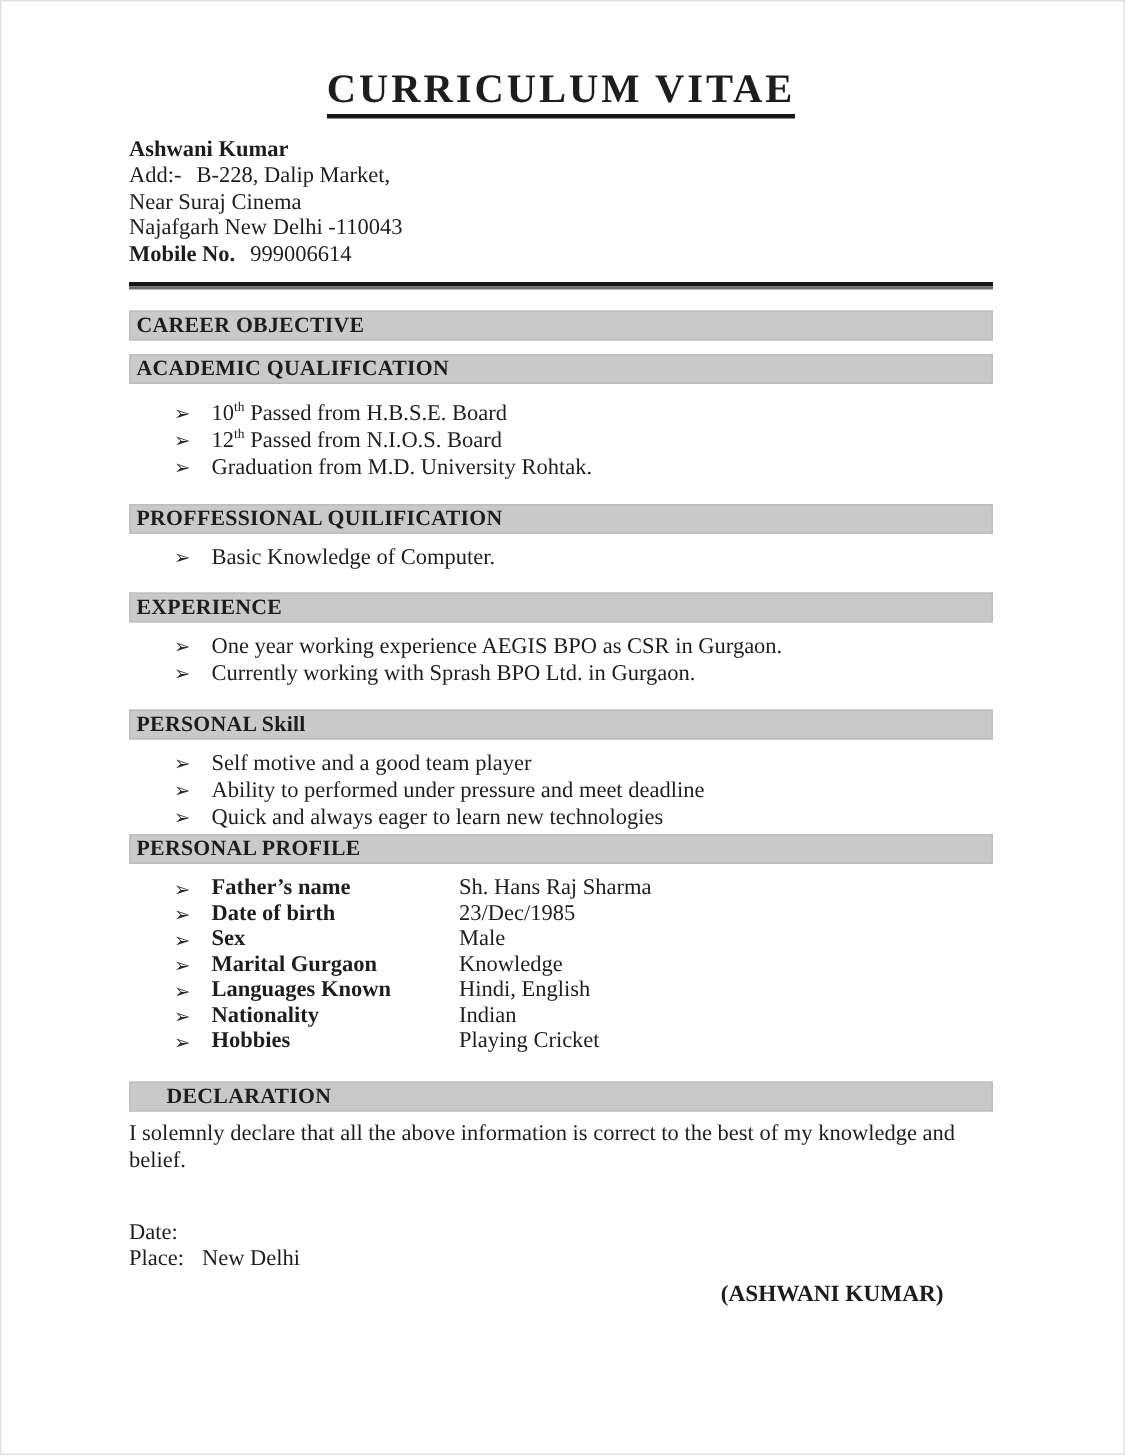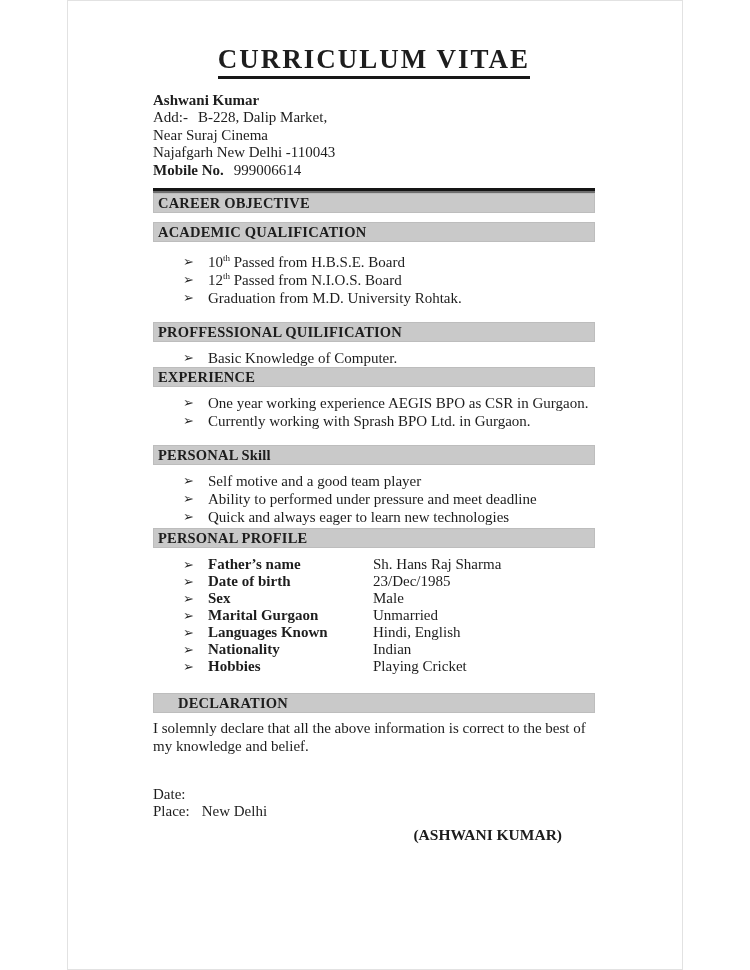--- a/index.html
+++ b/index.html
@@ -1,19 +1,19 @@
 <!DOCTYPE html>
 <html><head>
 <meta charset="utf-8">
 <style>
   * { margin: 0; padding: 0; box-sizing: border-box; }
   html, body { background: #ffffff; }
   .page {
     position: relative;
-    width: 616px;
+    width: 750px;
     height: 970px;
     margin: 0 auto;
     background: #ffffff;
     border: 1px solid #e2e2e2;
     font-family: "Liberation Serif", "DejaVu Serif", serif;
     font-size: 15px;
     color: #1d1d1d;
     padding: 44px 87px 20px 85px;
     overflow: hidden;
   }
@@ -47,21 +47,21 @@
   
   .bar {
     background: #c9c9c9;
     border: 1px solid #bdbdbd;
     font-weight: bold;
     font-size: 14.5px;
     line-height: 18px;
     padding: 0 4px;
     letter-spacing: 0.2px;
   }
-  .mt14 { }
+  .mt14 { margin-top: 14px; }
   .mt15 { margin-top: 15px; }
   .mt9  { margin-top: 9px;  }
   .mt6  { margin-top: 2px;  }
   .mt18 { margin-top: 18px; padding-left: 24px; }
 
   .para { margin-top: 6px; line-height: 18px; text-align: left; }
 
   
   .list { margin-top: 11px; }
   .list.tight { margin-top: 7px; }
@@ -179,21 +179,21 @@
       <span class="value">23/Dec/1985</span>
     </div>
     <div class="li">
       <span class="arrow">➢</span>
       <span class="label">Sex</span>
       <span class="value">Male</span>
     </div>
     <div class="li">
       <span class="arrow">➢</span>
       <span class="label">Marital Gurgaon</span>
-      <span class="value">Unmarried</span>
+      <span class="value">Knowledge</span>
     </div>
     <div class="li">
       <span class="arrow">➢</span>
       <span class="label">Languages Known</span>
       <span class="value">Hindi, English</span>
     </div>
     <div class="li">
       <span class="arrow">➢</span>
       <span class="label">Nationality</span>
       <span class="value">Indian</span>

